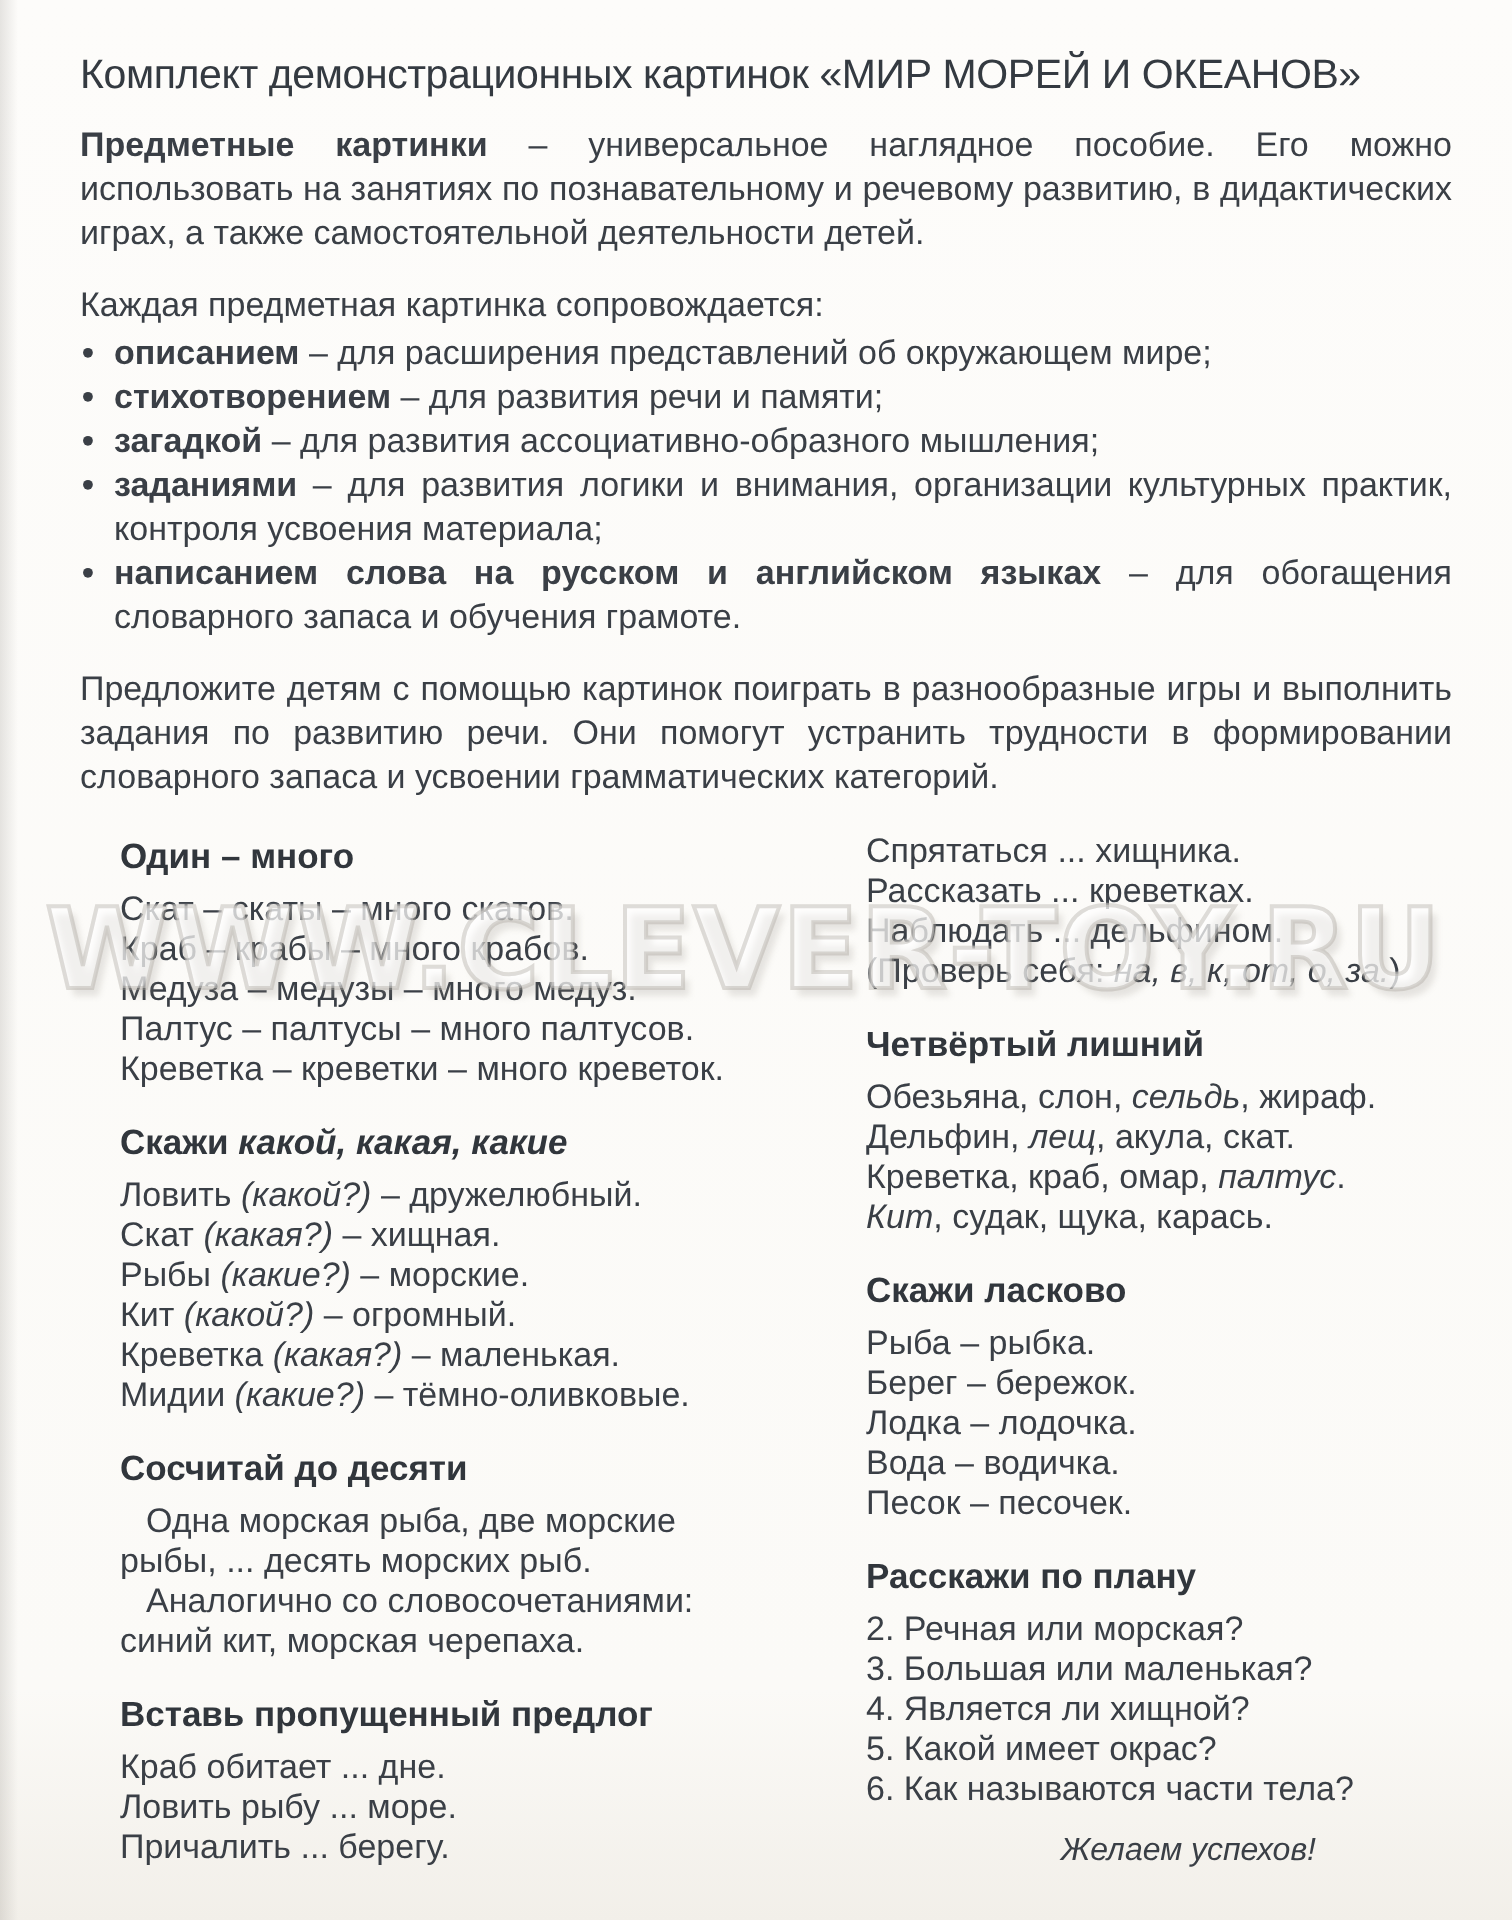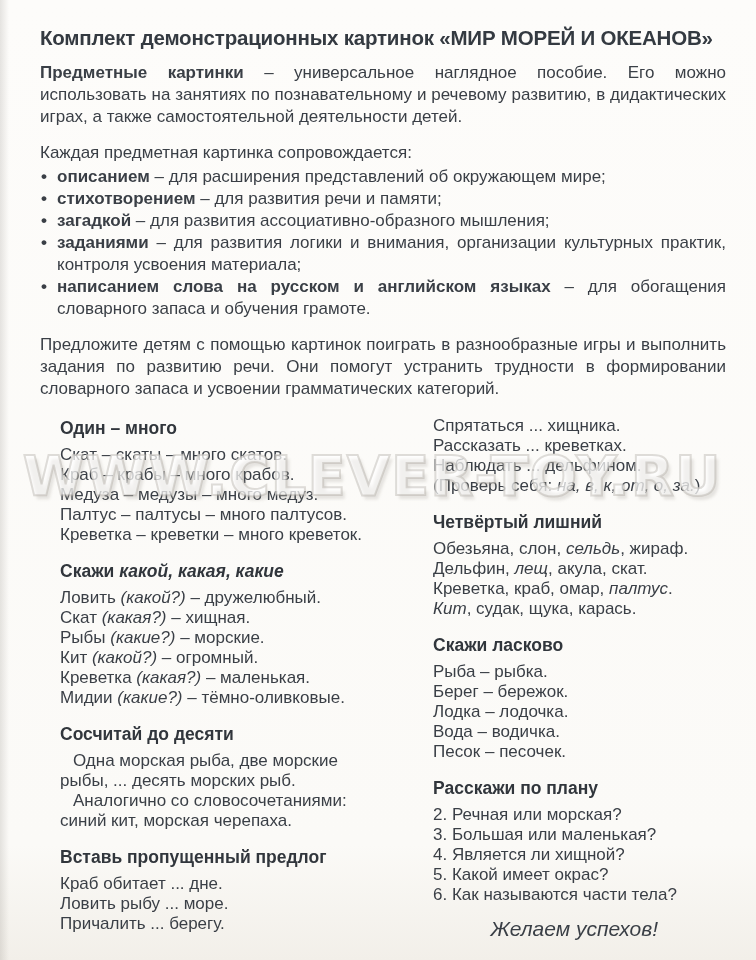--- a/index.html
+++ b/index.html
@@ -13,21 +13,21 @@
     font-family:"Liberation Sans",sans-serif;
     color:#3a3f46;
     overflow:hidden;
   }
   .page::before{
     content:"";position:absolute;left:0;top:0;bottom:0;width:9px;
     background:linear-gradient(90deg,rgba(120,115,108,0.18),rgba(120,115,108,0));
     pointer-events:none;
   }
   .title{
-    font-size:20.5px;font-weight:bold;color:#343a41;
+    font-size:20.5px;font-weight:normal;color:#343a41;
     letter-spacing:-0.2px;margin:0 0 12px 0;white-space:nowrap;
   }
   .para{font-size:17px;line-height:22px;margin:0;}
   .justify{text-align:justify;}
   .lead{font-weight:bold;}
   .mt{margin-top:14px;}
   ul.bullets{list-style:none;margin:2px 0 0 0;padding:0;}
   ul.bullets li{
     position:relative;padding-left:17px;font-size:17px;line-height:22px;
     text-align:justify;
@@ -39,21 +39,21 @@
   .col-right{flex:1;box-sizing:border-box;padding-left:28px;}
   section h3{
     font-size:17.5px;font-weight:bold;color:#31363c;
     margin:16px 0 6px 0;
   }
   .col-left section:first-child h3{margin-top:2px;}
   .line{font-size:17px;line-height:20px;}
   .ind{font-size:17px;line-height:20px;text-indent:13px;margin:0;}
   .it{font-style:italic;}
   .closing{
-    font-size:21px;font-style:italic;text-align:right;
+    font-size:16px;font-style:italic;text-align:right;
     margin-top:12px;padding-right:68px;color:#3a3f46;
   }
   .watermark{
     position:absolute;top:443px;left:0;width:744px;
     text-align:center;white-space:nowrap;
     font-family:"DejaVu Sans",sans-serif;
     font-size:56px;font-weight:bold;letter-spacing:1px;
     color:rgba(255,255,255,0.42);
     -webkit-text-stroke:2px rgba(172,166,158,0.38);
     text-shadow:3px 4px 3px rgba(140,134,126,0.20),-1px -1px 1px rgba(255,255,255,0.55);

